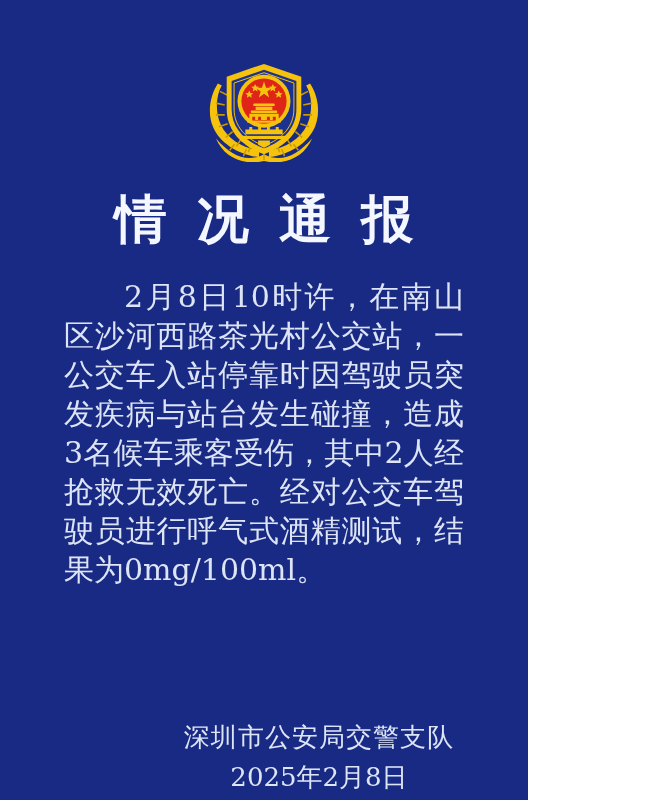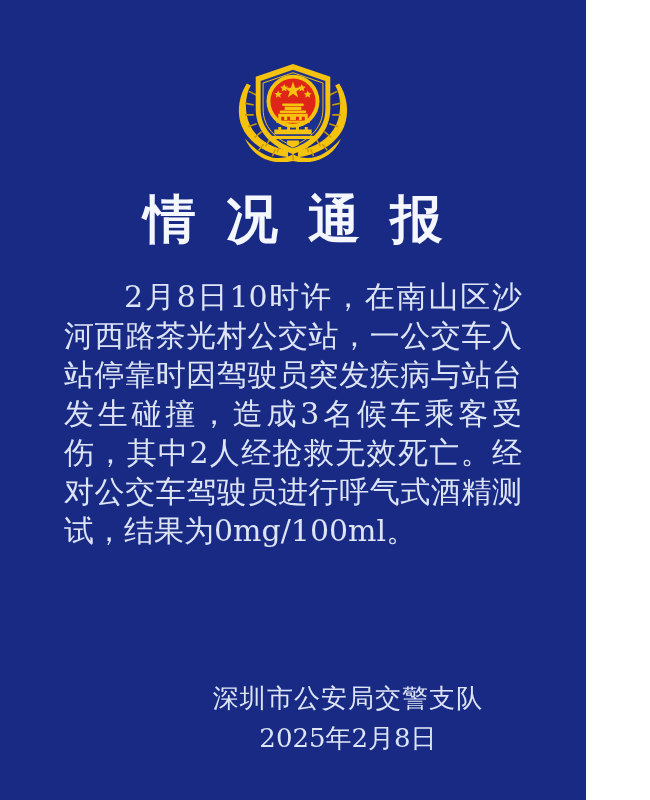--- a/index.html
+++ b/index.html
@@ -2,21 +2,21 @@
 <html><head>
 <meta charset="utf-8">
 <style>
   * { margin: 0; padding: 0; box-sizing: border-box; }
   html, body { width: 650px; }
   body {
     font-family: "DejaVu Serif", "Liberation Serif", serif;
   }
   .notice-page {
     position: relative;
-    width: 586px;
+    width: 528px;
     height: 800px;
     background: #182A84;
     overflow: hidden;
   }
   .emblem-wrap {
     width: 100%;
     padding-top: 58px;
     display: flex;
     justify-content: center;
   }

